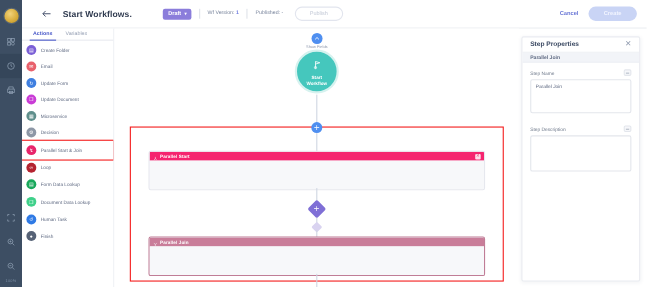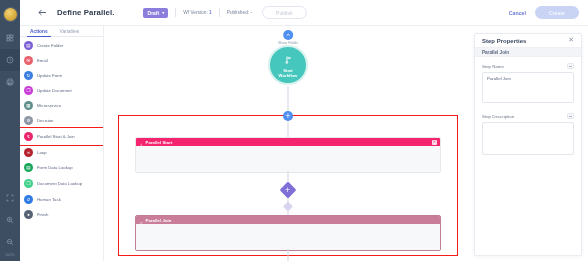--- a/index.html
+++ b/index.html
@@ -251,21 +251,21 @@
     </div>
     <div class="rail-zoomlabel">100%</div>
   </div>
 
   <div class="topbar">
     <div class="back-arrow">
       <svg width="11" height="11" viewBox="0 0 16 16" fill="none" stroke="currentColor" stroke-width="1.3">
         <path d="M13 8H3M6.5 4.3L2.8 8l3.7 3.7"></path>
       </svg>
     </div>
-    <div class="page-title">Define Parallel.</div>
+    <div class="page-title">Start Workflows.</div>
 
     <div class="topbar-mid">
       <div class="draft-pill">
         <span>Draft</span>
         <span class="cv">▾</span>
       </div>
       <div class="divider"></div>
       <div class="meta">
         <span>Wf Version:</span>
         <b>1</b>

